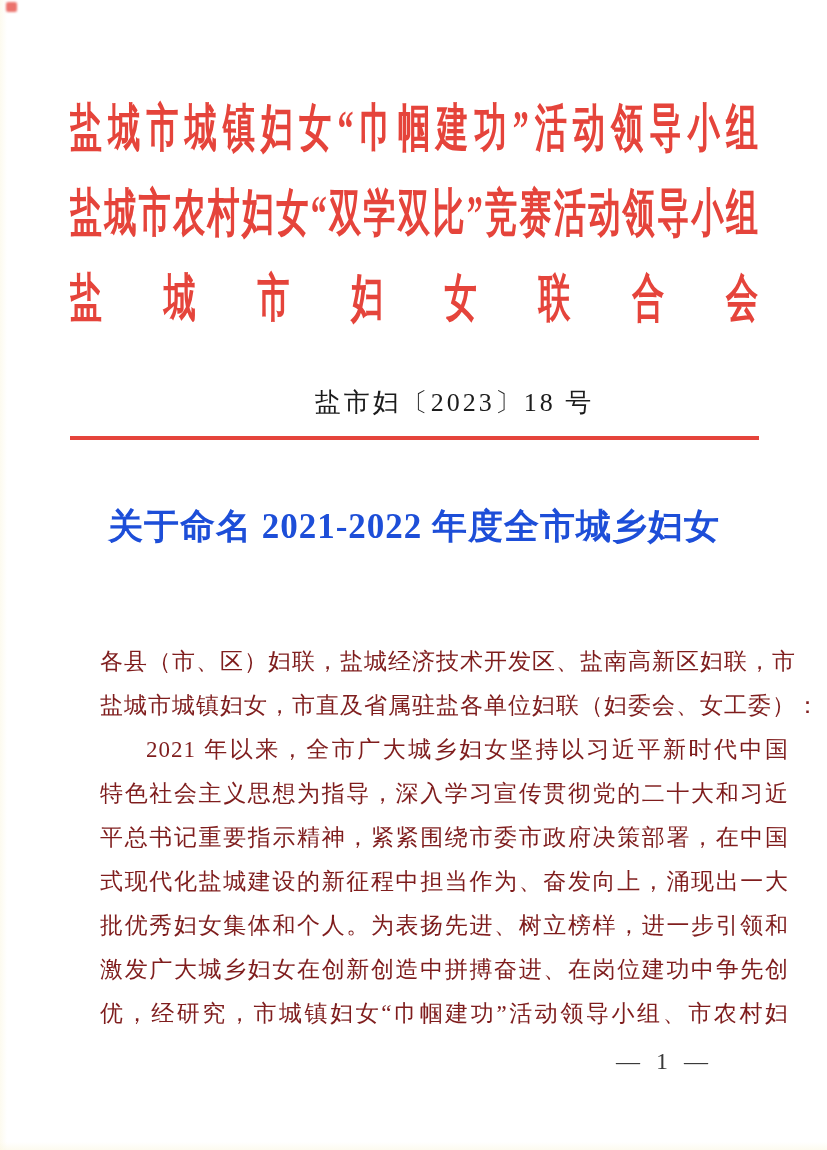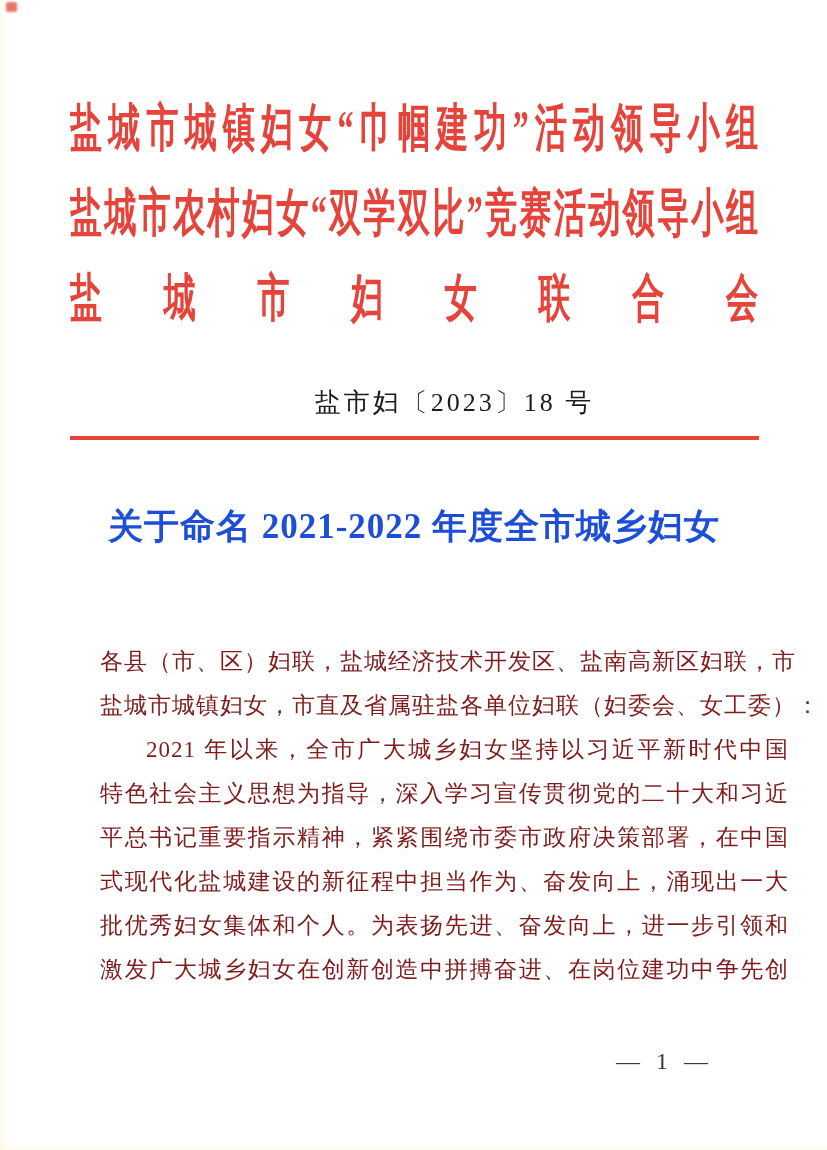--- a/index.html
+++ b/index.html
@@ -143,19 +143,20 @@
     <div class="doc-title-line">关于命名 2021-2022 年度全市城乡妇女</div>
   </div>
 
   <div class="doc-body">
     <div class="body-line">各县（市、区）妇联，盐城经济技术开发区、盐南高新区妇联，市</div>
     <div class="body-line">盐城市城镇妇女，市直及省属驻盐各单位妇联（妇委会、女工委）：</div>
     <div class="body-line indent">2021 年以来，全市广大城乡妇女坚持以习近平新时代中国</div>
     <div class="body-line">特色社会主义思想为指导，深入学习宣传贯彻党的二十大和习近</div>
     <div class="body-line">平总书记重要指示精神，紧紧围绕市委市政府决策部署，在中国</div>
     <div class="body-line">式现代化盐城建设的新征程中担当作为、奋发向上，涌现出一大</div>
-    <div class="body-line">批优秀妇女集体和个人。为表扬先进、奋发向上，进一步引领和</div>
+    <div class="body-line">批优秀妇女集体和个人。为表扬先进、树立榜样，进一步引领和</div>
     <div class="body-line">激发广大城乡妇女在创新创造中拼搏奋进、在岗位建功中争先创</div>
+    <div class="body-line">优，经研究，市城镇妇女“巾帼建功”活动领导小组、市农村妇</div>
   </div>
 
   <div class="page-number">— 1 —</div>
 
 </div>
 
 </body></html>

